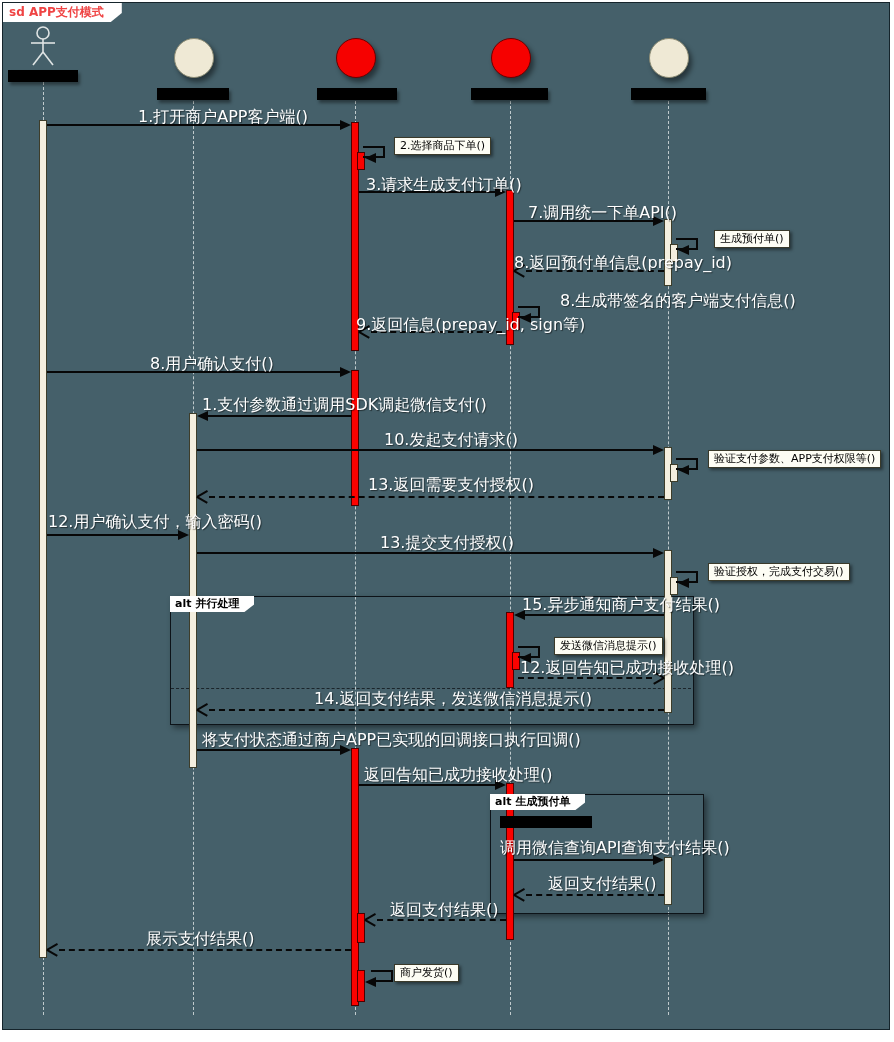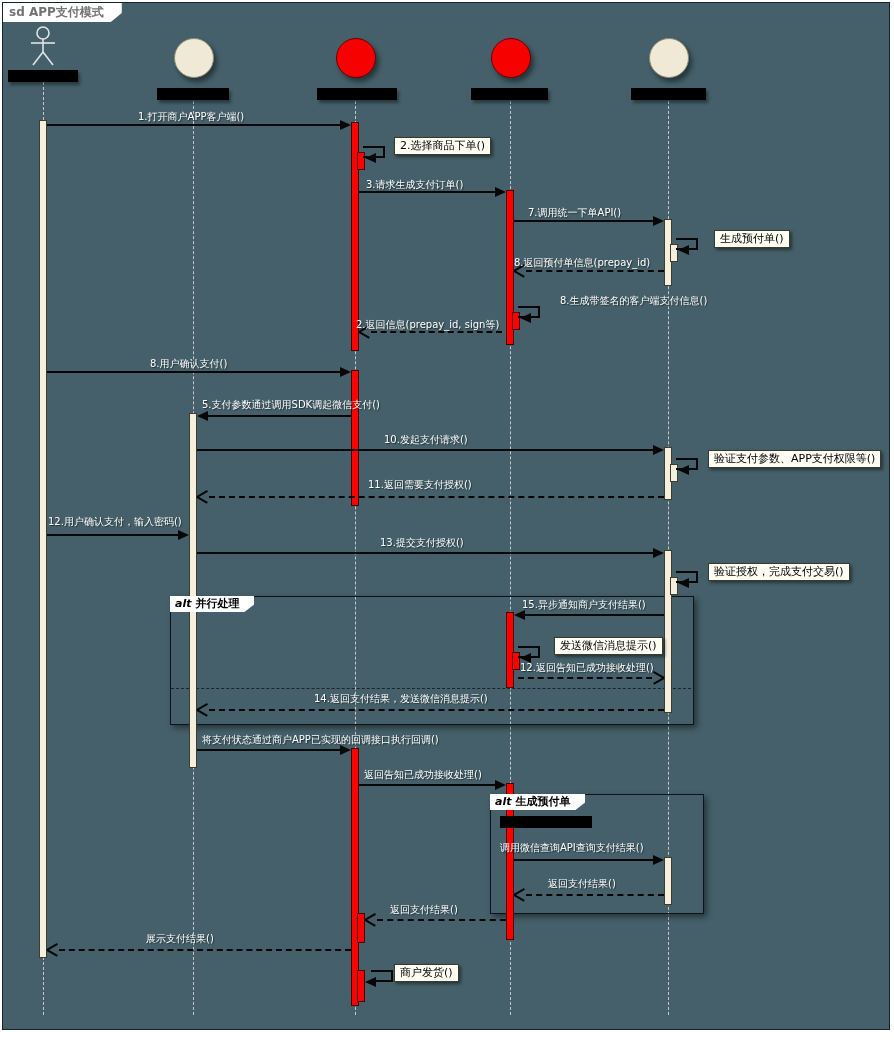--- a/index.html
+++ b/index.html
@@ -3,33 +3,33 @@
 <meta charset="utf-8">
 <style>
   html,body{margin:0;padding:0;}
   body{
     width:894px;height:1042px;position:relative;background:#ffffff;
     font-family:"DejaVu Sans","Liberation Sans",sans-serif;
     overflow:hidden;
   }
   .frame{position:absolute;left:2px;top:2px;width:888px;height:1028px;
     background:#45606a;border:1px solid #15242b;box-sizing:border-box;}
-  .ftitle{position:absolute;left:3px;top:3px;background:#ffffff;color:#737373;
+  .ftitle{position:absolute;left:3px;top:3px;background:#ffffff;color:#ef4444;
     font-weight:bold;font-size:12px;line-height:15px;padding:2px 18px 2px 6px;
     clip-path:polygon(0 0,100% 0,100% 52%,calc(100% - 11px) 100%,0 100%);z-index:40;}
   .lifeline{position:absolute;width:0;border-left:1px dashed rgba(233,239,239,.75);z-index:1;}
   .head{position:absolute;width:38px;height:38px;border-radius:50%;
     box-shadow:3px 4px 5px rgba(0,0,0,.45);z-index:5;}
   .head.red{background:#f60100;border:1px solid #6d0000;}
   .head.beige{background:#efe9d5;border:1px solid #8b8b74;}
   .nbar{position:absolute;height:12px;background:#000;box-shadow:2px 3px 3px rgba(0,0,0,.4);z-index:6;}
   .act{position:absolute;width:8px;box-sizing:border-box;z-index:10;}
   .act.beige{background:#f4efdf;border:1px solid #3d3d2a;}
   .act.red{background:#fb0200;border:1px solid #4d0000;}
-  .lbl{position:absolute;color:#fff;font-size:10px;line-height:13px;white-space:nowrap;
+  .lbl{position:absolute;color:#fff;font-size:16px;line-height:13px;white-space:nowrap;
     text-shadow:1px 1px 1px rgba(0,0,0,.5);z-index:20;}
   .nbox{position:absolute;background:#fdfdf4;border:1px solid #3a3a2a;color:#000;
     font-size:11px;line-height:13px;padding:1px 5px 2px;white-space:nowrap;
     box-shadow:2px 2px 3px rgba(0,0,0,.45);z-index:20;}
   .ln{position:absolute;height:0;z-index:15;}
   .ln.solid{border-top:2px solid #070707;}
   .ln.dash{border-top:2px dashed #070707;}
   .fa-r,.fa-l{position:absolute;width:0;height:0;border-top:5px solid transparent;
     border-bottom:5px solid transparent;z-index:16;}
   .fa-r{border-left:11px solid #070707;}
@@ -39,21 +39,21 @@
   .oa.l::before{left:0;transform-origin:0 50%;transform:rotate(30deg);}
   .oa.l::after{left:0;transform-origin:0 50%;transform:rotate(-30deg);}
   .oa.r::before{right:0;transform-origin:100% 50%;transform:rotate(30deg);}
   .oa.r::after{right:0;transform-origin:100% 50%;transform:rotate(-30deg);}
   .loop{position:absolute;width:22px;height:12px;border:2px solid #070707;border-left:none;
     box-sizing:border-box;z-index:15;}
   .altframe{position:absolute;border:1px solid #0d1318;box-shadow:3px 3px 6px rgba(0,0,0,.45);z-index:8;}
   .altlabel{position:absolute;background:#fff;color:#000;font-weight:bold;font-size:11px;
     line-height:13px;padding:1px 15px 2px 5px;
     clip-path:polygon(0 0,100% 0,100% 52%,calc(100% - 10px) 100%,0 100%);z-index:22;}
-  .altlabel .op{margin-right:4px;font-style:italic;}
+  .altlabel .op{margin-right:4px;}
   .redact{position:absolute;background:#000;z-index:22;}
   .divider{position:absolute;height:0;border-top:1px dashed rgba(20,26,30,.85);z-index:9;}
   svg{display:block;}
 </style>
 </head>
 <body>
 
 <div class="frame"></div>
 <div class="ftitle">sd APP支付模式</div>
 
@@ -133,41 +133,41 @@
 <div class="fa-l" style="left:678px;top:245px"></div>
 
 <div class="lbl" style="left:514px;top:256px">8.返回预付单信息(prepay_id)</div>
 <div class="ln dash" style="left:526px;top:270px;width:138px"></div>
 <div class="oa l" style="left:514px;top:265px"></div>
 
 <div class="lbl" style="left:560px;top:294px">8.生成带签名的客户端支付信息()</div>
 <div class="loop" style="left:518px;top:306px"></div>
 <div class="fa-l" style="left:520px;top:313px"></div>
 
-<div class="lbl" style="left:356px;top:318px">2.返回信息(prepay_id, sign等)</div>
+<div class="lbl" style="left:356px;top:318px">9.返回信息(prepay_id, sign等)</div>
 <div class="ln dash" style="left:371px;top:331px;width:131px"></div>
 <div class="oa l" style="left:359px;top:326px"></div>
 
 <div class="lbl" style="left:150px;top:357px">8.用户确认支付()</div>
 <div class="ln solid" style="left:47px;top:371px;width:293px"></div>
 <div class="fa-r" style="left:340px;top:367px"></div>
 
-<div class="lbl" style="left:202px;top:398px">5.支付参数通过调用SDK调起微信支付()</div>
+<div class="lbl" style="left:202px;top:398px">1.支付参数通过调用SDK调起微信支付()</div>
 <div class="ln solid" style="left:208px;top:415px;width:143px"></div>
 <div class="fa-l" style="left:197px;top:411px"></div>
 
 <div class="lbl" style="left:384px;top:433px">10.发起支付请求()</div>
 <div class="ln solid" style="left:197px;top:449px;width:456px"></div>
 <div class="fa-r" style="left:653px;top:445px"></div>
 
 <div class="nbox" style="left:708px;top:450px">验证支付参数、APP支付权限等()</div>
 <div class="loop" style="left:676px;top:458px"></div>
 <div class="fa-l" style="left:678px;top:465px"></div>
 
-<div class="lbl" style="left:368px;top:478px">11.返回需要支付授权()</div>
+<div class="lbl" style="left:368px;top:478px">13.返回需要支付授权()</div>
 <div class="ln dash" style="left:209px;top:496px;width:455px"></div>
 <div class="oa l" style="left:197px;top:491px"></div>
 
 <div class="lbl" style="left:48px;top:515px">12.用户确认支付，输入密码()</div>
 <div class="ln solid" style="left:47px;top:534px;width:131px"></div>
 <div class="fa-r" style="left:178px;top:530px"></div>
 
 <div class="lbl" style="left:380px;top:536px">13.提交支付授权()</div>
 <div class="ln solid" style="left:197px;top:552px;width:456px"></div>
 <div class="fa-r" style="left:653px;top:548px"></div>

